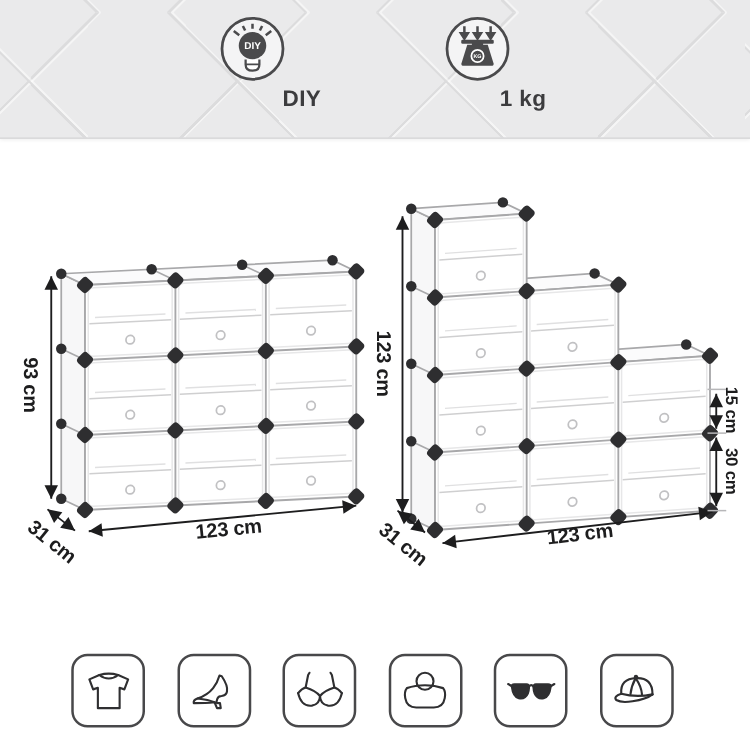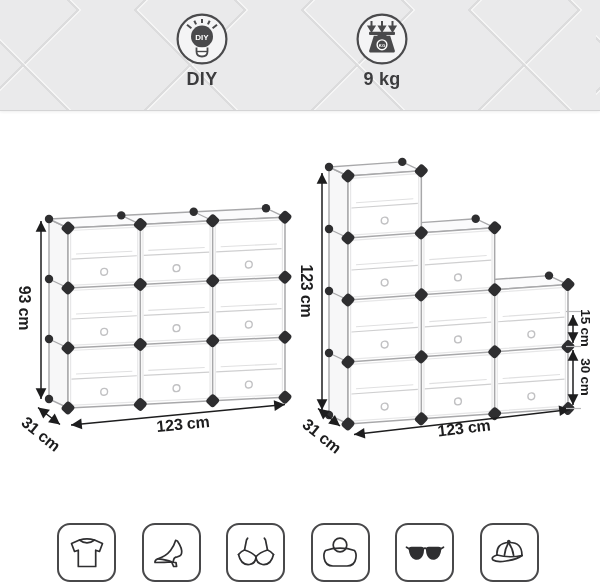--- a/index.html
+++ b/index.html
@@ -8,21 +8,21 @@
 
   
   .banner{position:absolute;left:0;top:0;width:600px;height:110px;
     background-color:#eaeaeb;
     background-image:
       repeating-linear-gradient(45deg,  transparent 0 57px, #dcdcdd 57px 59px, rgba(255,255,255,.5) 59px 60.5px, transparent 60.5px 118px),
       repeating-linear-gradient(135deg, transparent 0 57px, #dcdcdd 57px 59px, rgba(255,255,255,.5) 59px 60.5px, transparent 60.5px 118px);
     background-position:-4px 10px;
     border-bottom:1px solid #d4d4d5;
     box-shadow:0 1px 3px rgba(0,0,0,.07);}
-  .feature{position:absolute;top:12px;width:110px;text-align:center;}
+  .feature{position:absolute;top:12px;width:110px;text-align:right;}
   .feature svg{display:block;margin:0 auto;}
   .feature .flabel{margin-top:3px;font-size:18px;font-weight:bold;color:#3c3c3e;letter-spacing:.3px;}
 
   
   #diagram{position:absolute;left:0;top:110px;width:600px;height:410px;}
   .dim{font-family:"Liberation Sans",sans-serif;font-weight:bold;font-size:16px;
        fill:#1d1d1e;letter-spacing:-.2px;}
   .dim-sm{font-size:13.5px;}
   .arrow{stroke:#1d1d1e;stroke-width:1.5;marker-start:url(#ah);marker-end:url(#ah);}
   .tick{stroke:#b7b7b9;stroke-width:1.2;}
@@ -66,21 +66,21 @@
           <path d="M-2.8,-12.5 L2.8,-12.5 L0,-8 Z"></path>
         <line x1="10.5" y1="-18" x2="10.5" y2="-12.5"></line>
           <path d="M7.7,-12.5 L13.3,-12.5 L10.5,-8 Z"></path>
       </g>
       <rect x="-13" y="-7.3" width="26" height="3.2" rx="1" fill="#4a4a4c"></rect>
       <rect x="-4.5" y="-4.6" width="9" height="2" fill="#4a4a4c"></rect>
       <path d="M-8.2,-3.2 L8.2,-3.2 L12.8,11.5 Q13.3,13.6 11,13.6 L-11,13.6 Q-13.3,13.6 -12.8,11.5 Z" fill="#4a4a4c"></path>
       <circle cx="0" cy="5.8" r="4.9" fill="none" stroke="#ffffff" stroke-width="1.4"></circle>
       <text x="0" y="6.1" text-anchor="middle" dominant-baseline="central" font-size="4.3" font-weight="bold" fill="#ffffff">KG</text>
     </svg>
-    <div class="flabel">9 kg</div>
+    <div class="flabel">1 kg</div>
   </div>
 </div>
 
 <svg id="diagram" viewBox="0 110 600 410">
   <defs>
     <marker id="ah" markerWidth="9" markerHeight="9" viewBox="0 0 10 10" refX="8.5" refY="5" orient="auto-start-reverse">
       <path d="M0.5,1 L8.5,5 L0.5,9 Z" fill="#1d1d1e"></path>
     </marker>
   </defs>
 

